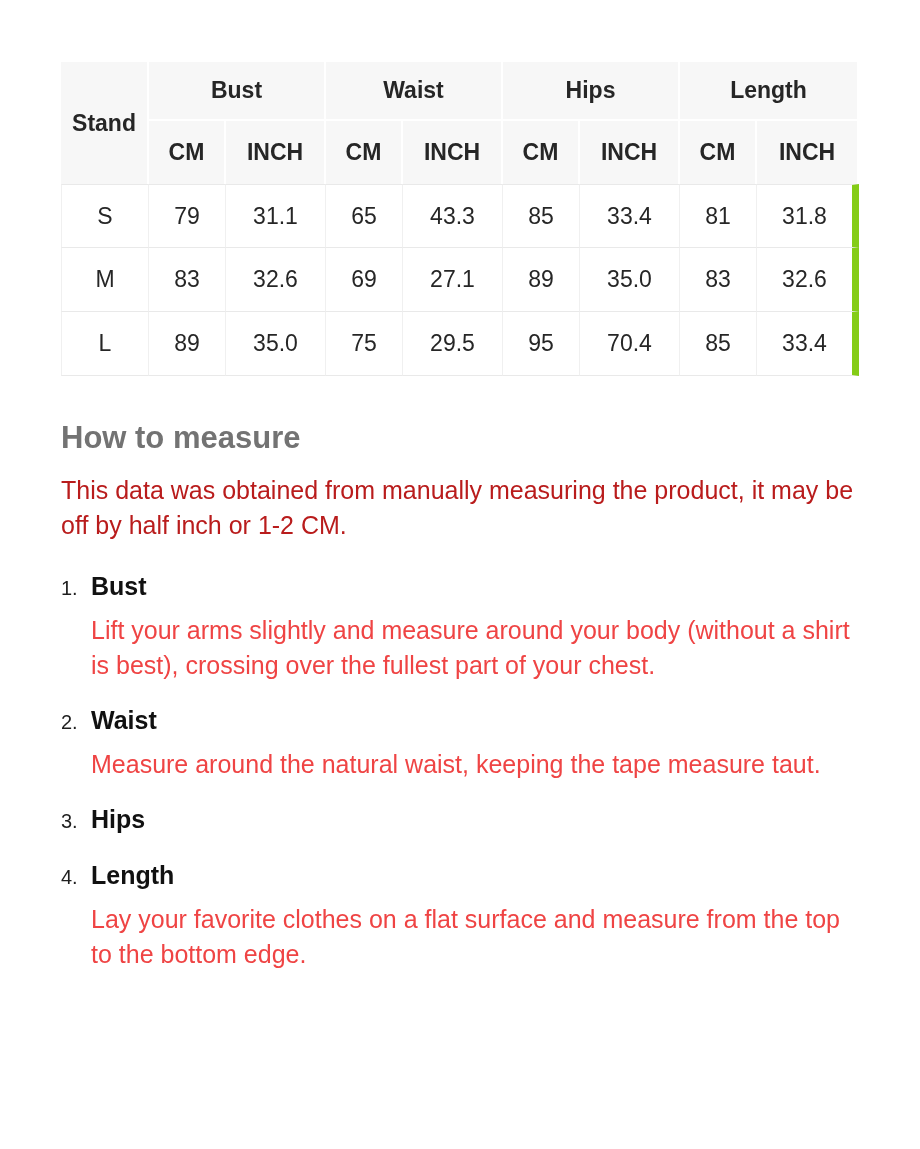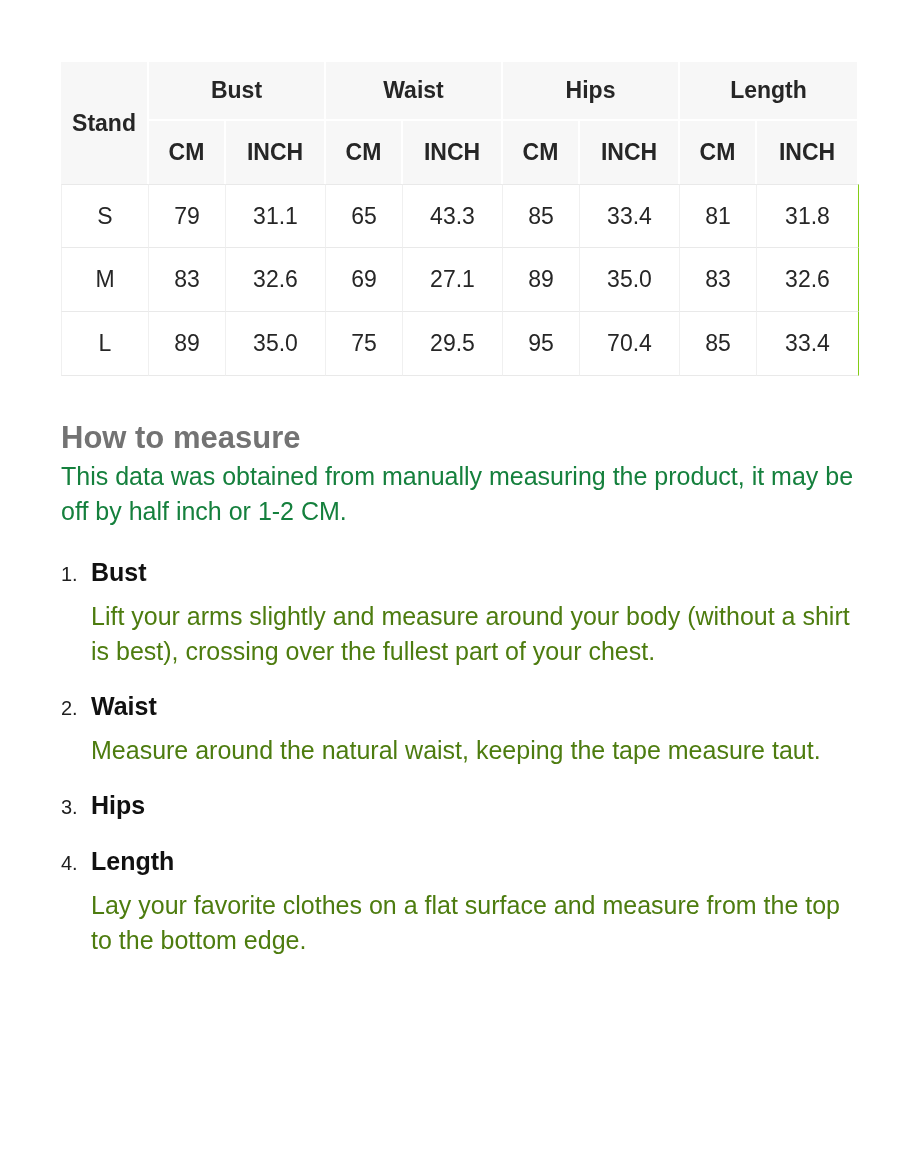--- a/index.html
+++ b/index.html
@@ -43,37 +43,37 @@
   }
   table.size-chart tbody td {
     background: #ffffff;
     height: 64px;
     text-align: center;
     vertical-align: middle;
     border-bottom: 1px solid #e9e9e9;
     border-right: 1px solid #f0f0f0;
   }
   table.size-chart tbody td:first-child { border-left: 1px solid #f0f0f0; }
-  table.size-chart tbody td:last-child { border-right: 1px solid #84cc16; }
+  table.size-chart tbody td:last-child { border-right: 7px solid #84cc16; }
   table.size-chart tbody tr:first-child td { border-top: 1px solid #e9e9e9; }
 
   
   .section-title {
     margin-top: 44px;
     font-size: 31px;
     line-height: 36px;
     font-weight: bold;
     color: #737373;
   }
   .section-intro {
-    margin-top: 3px;
+    margin-top: 17px;
     font-size: 25px;
     line-height: 35px;
     max-width: 798px;
-    color: #15803d;
+    color: #b91c1c;
   }
   .steps {
     margin-top: 26px;
   }
   .step { margin-bottom: 20px; }
   .step-header {
     display: flex;
     align-items: baseline;
     line-height: 34px;
   }
@@ -87,21 +87,21 @@
     font-size: 25px;
     font-weight: bold;
     color: #111111;
   }
   .step-desc {
     margin-top: 8px;
     margin-left: 30px;
     max-width: 770px;
     font-size: 25px;
     line-height: 35px;
-    color: #4d7c0f;
+    color: #ef4444;
   }
 </style>
 </head>
 <body>
 
 <div class="page">
 
   <table class="size-chart">
     <colgroup>
       <col style="width:88px">

